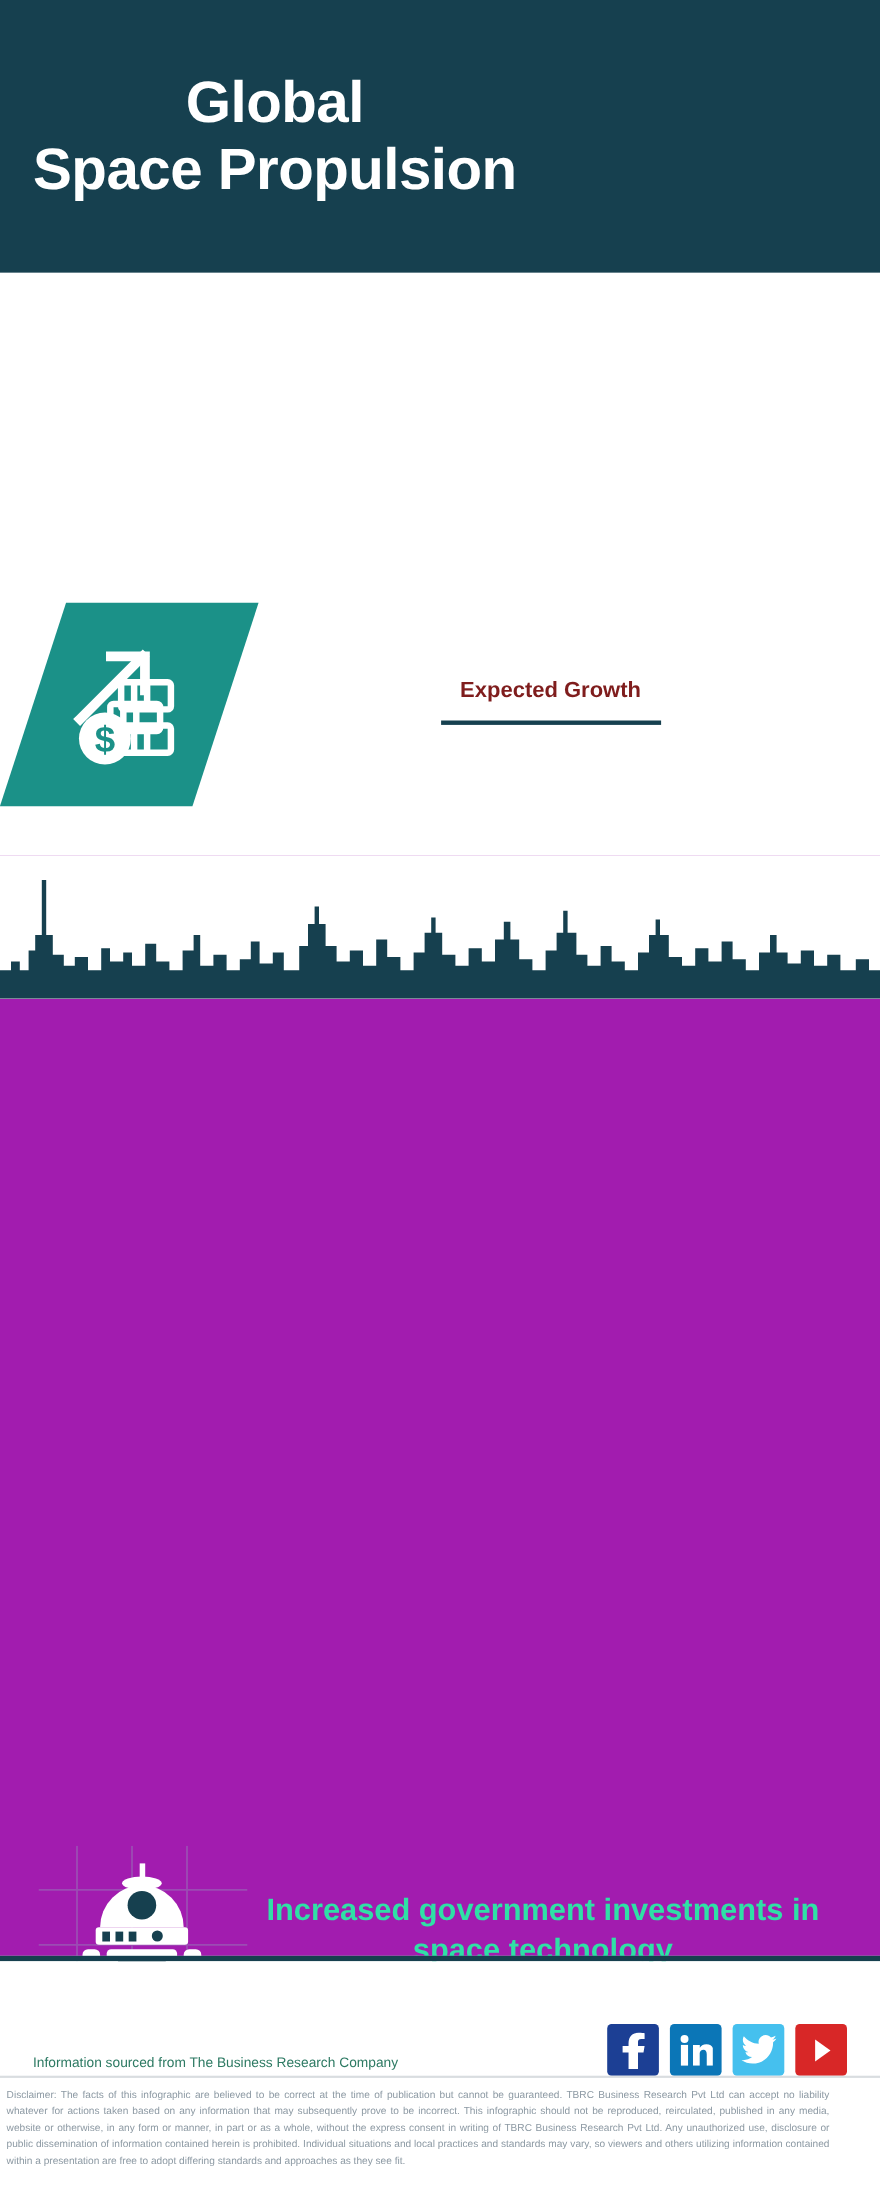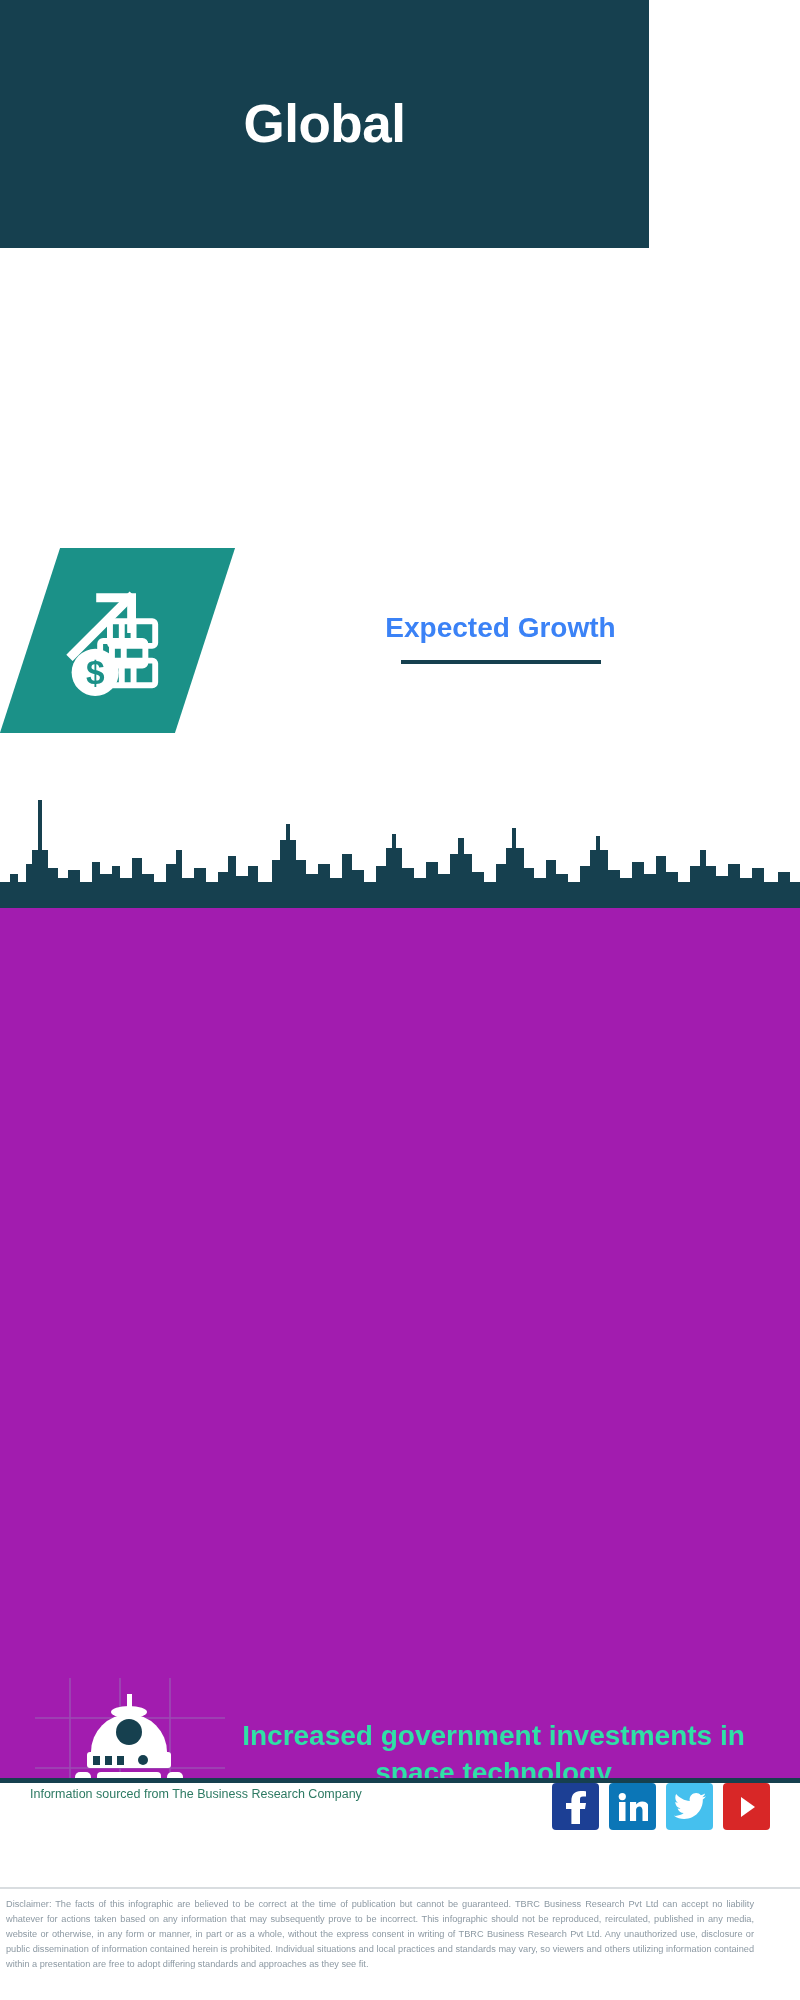--- a/index.html
+++ b/index.html
@@ -6,23 +6,23 @@
   body{
     width:800px;height:2000px;
     background:#ffffff;
     font-family:"Liberation Sans", sans-serif;
     overflow:hidden;
   }
   .page{position:relative;width:800px;height:2000px;background:#fff;}
 
   
   .header{
-    position:absolute;left:0;top:0;width:649px;height:248px;
+    position:absolute;left:0;top:0;width:800px;height:248px;
     background:#16404f;
-    display:flex;align-items:center;justify-content:center;
+    display:flex;align-items:center;
   }
   .header-title{
     color:#ffffff;
     font-weight:bold;
     font-size:53px;
     line-height:1.16;
     text-align:center;
     letter-spacing:-0.5px;
     padding:0 30px;
   }
@@ -42,23 +42,23 @@
     background:#1b9188;
     width:175px;height:185px;
     transform:skewX(-18deg);
     display:flex;align-items:center;justify-content:center;
     flex:none;
   }
   .para > .glyph{transform:skewX(18deg);display:block;}
 
   .stat-text{text-align:center;}
   .stat-label{
-    color:#3b82f6;
+    color:#7f1d1d;
     font-weight:bold;
-    font-size:28px;
+    font-size:20px;
     line-height:1.35;
     white-space:nowrap;
   }
   .rule{
     height:4px;background:#16404f;margin:13px auto 8px auto;width:200px;
   }
   .stat-value{
     color:#1b9188;
     font-weight:bold;
     font-size:62px;
@@ -102,21 +102,21 @@
   .sub{
     color:#ffffff;font-weight:normal;font-size:28px;line-height:1.32;display:block;
   }
 
   
   .footer-bar{
     position:absolute;left:0;top:1778px;width:800px;height:5px;background:#16404f;
   }
   .footer{
     position:absolute;left:0;top:1783px;width:800px;height:104px;background:#fff;
-    display:flex;align-items:flex-start;
+    display:flex;align-items:flex-end;
   }
   .footer-text{
     margin-left:30px;flex:1;
     color:#2d7a63;font-size:12.5px;line-height:1.85;
   }
   .socials{display:flex;gap:10px;margin-right:30px;}
   .social{
     width:47px;height:47px;border-radius:4px;
     display:flex;align-items:center;justify-content:center;
   }
@@ -134,20 +134,21 @@
   }
 </style>
 </head>
 <body>
 
 <div class="page">
 
   <div class="header">
     <div class="header-title">
       <span class="l1">Global</span>
+      <span class="l2">Space Propulsion</span>
     </div>
   </div>
 
   <div class="white-zone">
 
     <div class="stat-row" id="stat-growth">
       <div class="para">
         <span class="glyph">
           <svg width="118" height="118" viewBox="0 0 120 120">
 

